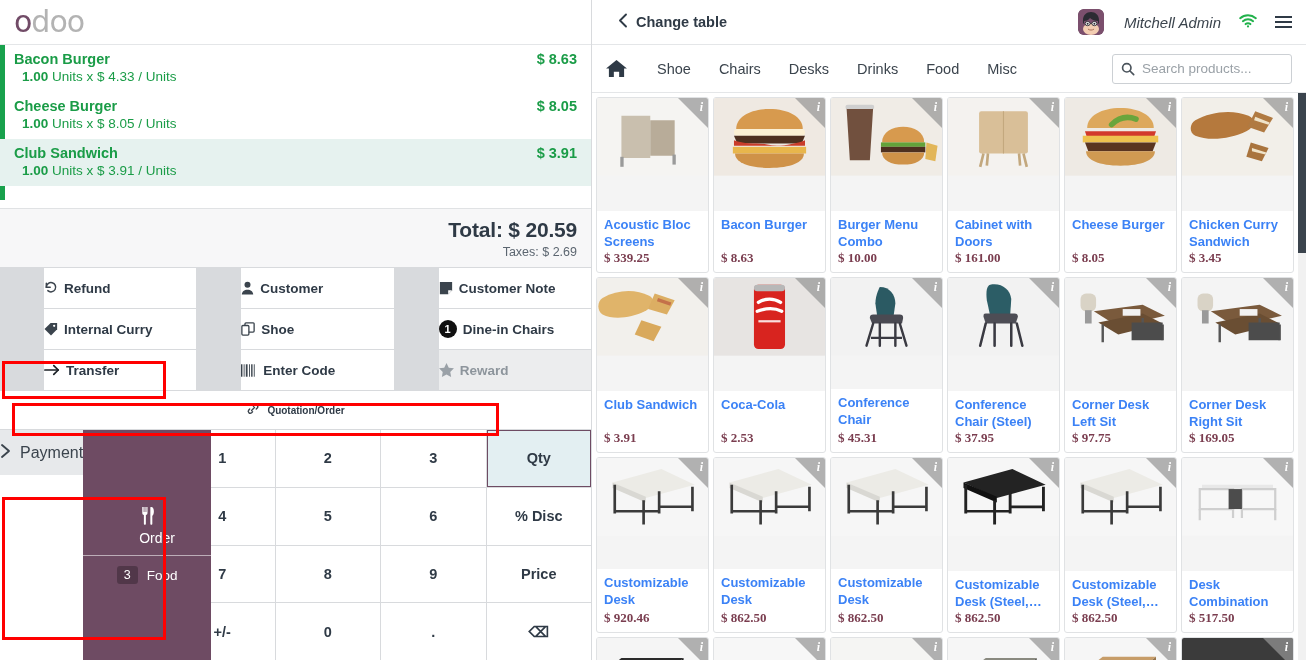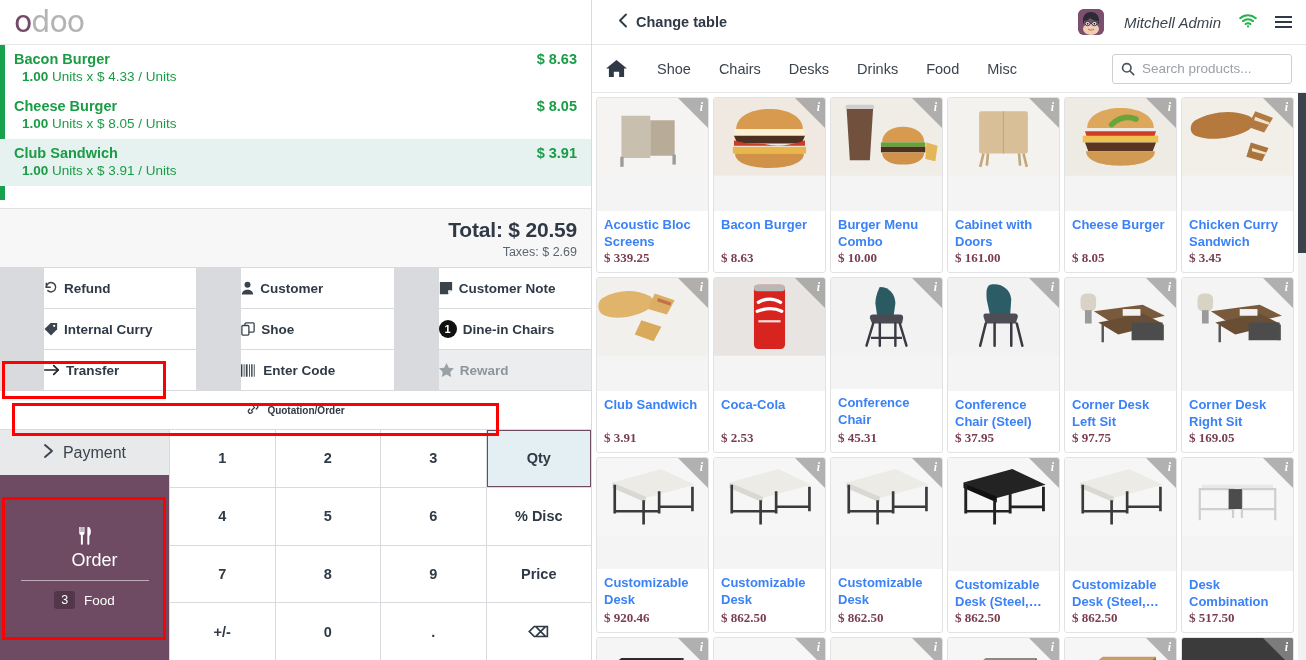--- a/index.html
+++ b/index.html
@@ -52,29 +52,29 @@
   .actbtn.dim .ic { color:#9aa1a7; }
   .badge-circ { width: 18px; height: 18px; border-radius: 50%; background: #111;
                 color: #fff; font-size: 11px; display: inline-flex;
                 align-items: center; justify-content: center; font-weight: bold; }
   .quote-row { flex: 0 0 39px; background: #fff; border-top: 1px solid #d8dadd;
                display: flex; align-items: center; justify-content: center;
                gap: 7px; font-size: 10px; color: #2f3a46; font-weight: bold; cursor: pointer; }
 
   
   .bottom { flex: 1; display: flex; border-top: 1px solid #d8dadd; }
-  .paycol { width: 169px; display: flex; flex-direction: column; }
+  .paycol { width: 169px; display: flex; flex-direction: row; }
   .paybtn { height: 45px; flex: 0 0 45px; background: #E7E9EB; display: flex;
             align-items: center; justify-content: center; gap: 9px;
             font-size: 16px; color: #3b444d; cursor: pointer; }
   .orderbtn { flex: 1; background: #6E4B63; color: #fff; display: flex;
               flex-direction: column; align-items: center; justify-content: center;
               position: relative; cursor: pointer; }
   .orderbtn .ob-ic { font-size: 19px; line-height: 1; }
-  .orderbtn .ob-lbl { font-size: 18px; margin-top: 2px; margin-left: 20px; }
+  .orderbtn .ob-lbl { font-size: 14px; margin-top: 2px; margin-left: 20px; }
   .orderbtn .ob-div { width: 128px; height: 1px; background: rgba(255,255,255,.55); margin: 9px 0 10px; }
   .orderbtn .ob-row { display: flex; align-items: center; gap: 9px; font-size: 13.5px; }
   .ob-count { background: rgba(0,0,0,.26); border-radius: 3px; padding: 2px 7px;
               font-size: 12.5px; color:#fff; }
 
   .numpad { flex: 1; display: grid; grid-template-columns: repeat(4, 1fr);
             grid-template-rows: repeat(4, 1fr); background: #d8dadd; gap: 1px;
             border-left: 1px solid #d8dadd; }
   .key { background: #fff; display: flex; align-items: center; justify-content: center;
          font-size: 14.5px; font-weight: bold; color: #2f3a46; cursor: pointer; }

